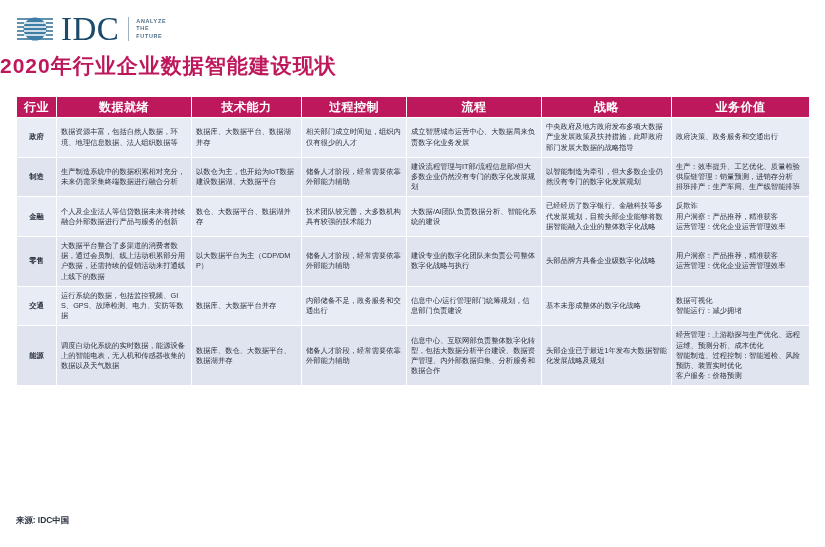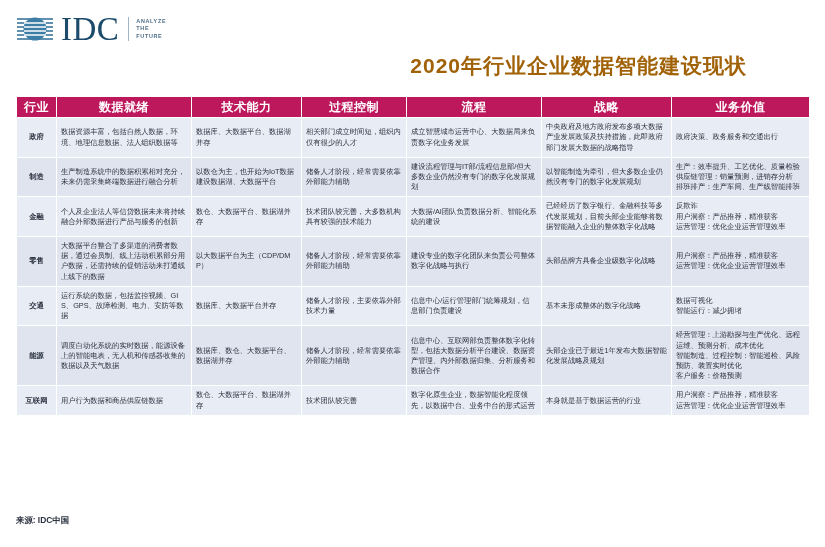--- a/index.html
+++ b/index.html
@@ -60,24 +60,24 @@
     font-weight: 700;
     text-transform: uppercase;
   }
 
   
   .title {
     position: absolute;
     left: 0;
     top: 52px;
     width: 747px;
-    text-align: right;
+    text-align: left;
     font-size: 21px;
     font-weight: 700;
-    color: #a16207;
+    color: #be185d;
     letter-spacing: 1px;
   }
 
   
   .table-wrap {
     position: absolute;
     left: 16px;
     top: 96px;
     width: 793px;
   }
@@ -230,46 +230,36 @@
           <td>储备人才阶段，经常需要依靠外部能力辅助</td>
           <td>建设专业的数字化团队来负责公司整体数字化战略与执行</td>
           <td>头部品牌方具备企业级数字化战略</td>
           <td class="multiline" style="white-space: pre-line;">用户洞察：产品推荐，精准获客
 运营管理：优化企业运营管理效率</td>
         </tr>
         <tr>
           <td class="industry">交通</td>
           <td>运行系统的数据，包括监控视频、GIS、GPS、故障检测、电力、安防等数据</td>
           <td>数据库、大数据平台并存</td>
-          <td>储备人才阶段，主要依靠外部技术力量</td>
+          <td>内部储备不足，政务服务和交通出行</td>
           <td>信息中心/运行管理部门统筹规划，信息部门负责建设</td>
           <td>基本未形成整体的数字化战略</td>
           <td class="multiline" style="white-space: pre-line;">数据可视化
 智能运行：减少拥堵</td>
         </tr>
         <tr class="alt">
           <td class="industry">能源</td>
           <td>调度自动化系统的实时数据，能源设备上的智能电表，无人机和传感器收集的数据以及天气数据</td>
           <td>数据库、数仓、大数据平台、数据湖并存</td>
           <td>储备人才阶段，经常需要依靠外部能力辅助</td>
           <td>信息中心、互联网部负责整体数字化转型，包括大数据分析平台建设、数据资产管理、内外部数据归集、分析服务和数据合作</td>
           <td>头部企业已于最近1年发布大数据智能化发展战略及规划</td>
           <td class="multiline" style="white-space: pre-line; margin-top: 42px;">经营管理：上游勘探与生产优化、远程运维、预测分析、成本优化
 智能制造、过程控制：智能巡检、风险预防、装置实时优化
 客户服务：价格预测</td>
         </tr>
-        <tr>
-          <td class="industry">互联网</td>
-          <td>用户行为数据和商品供应链数据</td>
-          <td>数仓、大数据平台、数据湖并存</td>
-          <td>技术团队较完善</td>
-          <td>数字化原生企业，数据智能化程度领先，以数据中台、业务中台的形式运营</td>
-          <td>本身就是基于数据运营的行业</td>
-          <td class="multiline" style="white-space: pre-line;">用户洞察：产品推荐，精准获客
-运营管理：优化企业运营管理效率</td>
-        </tr>
       </tbody>
     </table>
   </div>
 
   <div class="source">来源: IDC中国</div>
 
 </div>
 
 </body></html>

